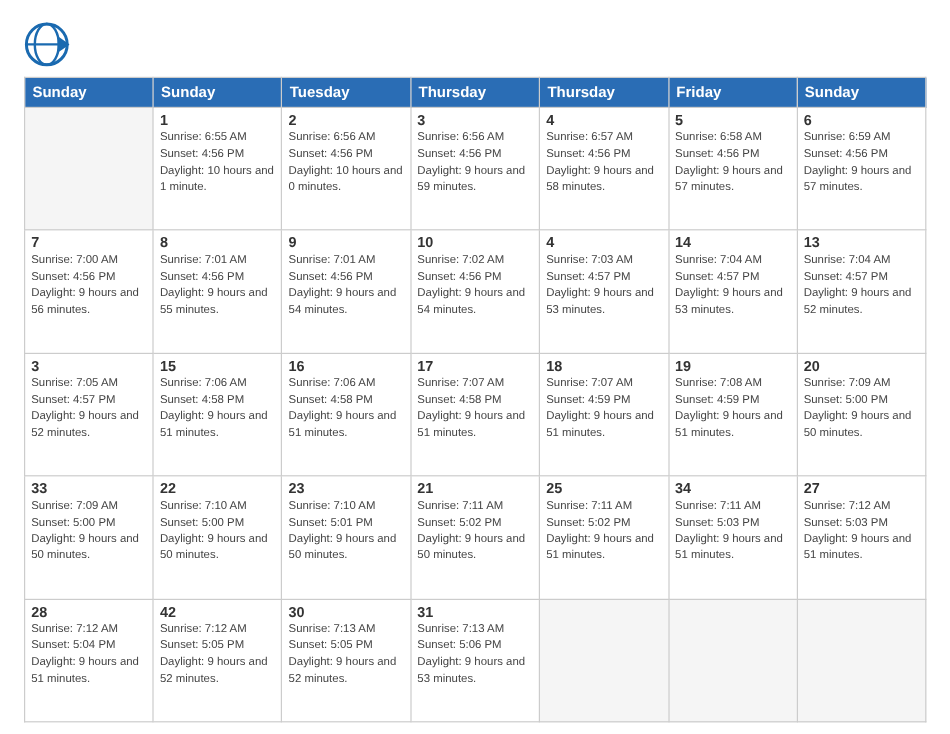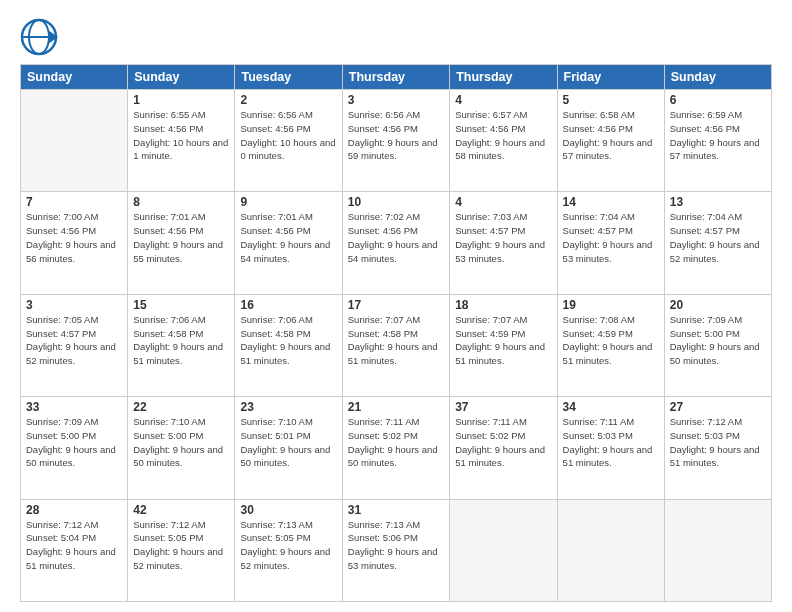--- a/index.html
+++ b/index.html
@@ -219,21 +219,21 @@
           </td>
           <td>
             <span class="day-number">23</span>
             <div class="day-info">Sunrise: 7:10 AM<br>Sunset: 5:01 PM<br>Daylight: 9 hours and 50 minutes.</div>
           </td>
           <td>
             <span class="day-number">21</span>
             <div class="day-info">Sunrise: 7:11 AM<br>Sunset: 5:02 PM<br>Daylight: 9 hours and 50 minutes.</div>
           </td>
           <td>
-            <span class="day-number">37</span>
+            <span class="day-number">25</span>
             <div class="day-info">Sunrise: 7:11 AM<br>Sunset: 5:02 PM<br>Daylight: 9 hours and 51 minutes.</div>
           </td>
           <td>
             <span class="day-number">34</span>
             <div class="day-info">Sunrise: 7:11 AM<br>Sunset: 5:03 PM<br>Daylight: 9 hours and 51 minutes.</div>
           </td>
           <td>
             <span class="day-number">27</span>
             <div class="day-info">Sunrise: 7:12 AM<br>Sunset: 5:03 PM<br>Daylight: 9 hours and 51 minutes.</div>
           </td>

